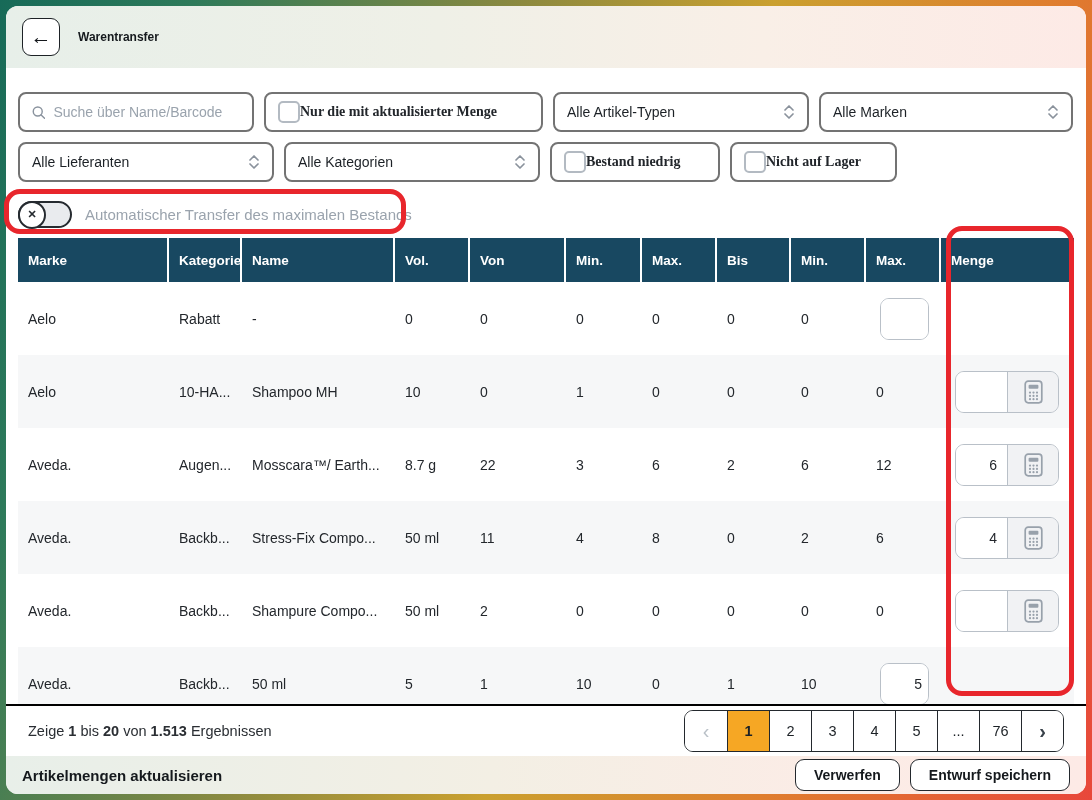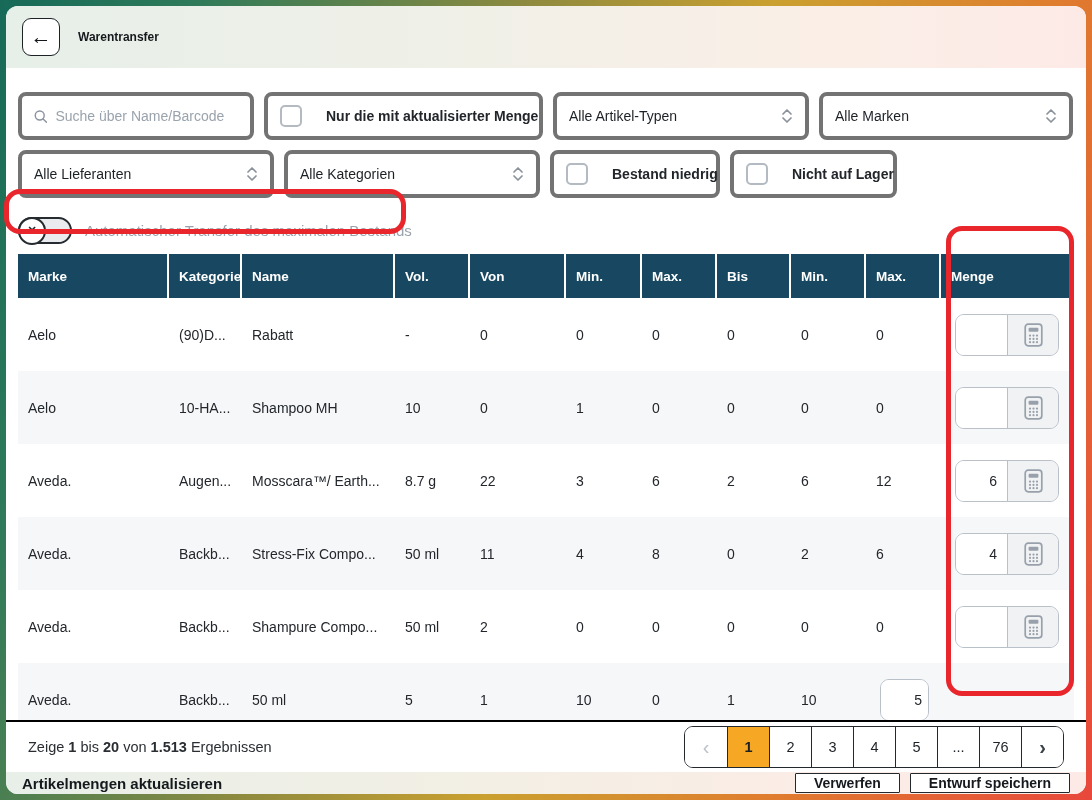--- a/index.html
+++ b/index.html
@@ -13,26 +13,26 @@
   
   .topbar { flex:0 0 62px; display:flex; align-items:center; gap:18px; padding:0 16px;
     background: linear-gradient(90deg,#e7efe9 0%, #eff0e7 40%, #f9efe7 70%, #fdeae6 100%); }
   .back-btn { width:38px; height:38px; border:1.5px solid #1d2226; border-radius:9px; background:#fff;
     display:flex; align-items:center; justify-content:center; font-size:21px; font-weight:bold; color:#14181c; cursor:pointer; }
   .page-title { font-size:12px; font-weight:bold; color:#15191d; }
 
   
   .filters { padding:24px 12px 0; background:#fff; }
   .filter-row { display:flex; gap:10px; margin-bottom:10px; }
-  .ctl { height:48px; border:4px solid #737373; border-radius:8px; background:#fff;
+  .ctl { height:40px; border:2px solid #737373; border-radius:8px; background:#fff;
     display:flex; align-items:center; padding:0 12px; font-size:14px; color:#1c2126; }
   .search { width:236px; gap:8px; }
   .search input { border:none; outline:none; width:100%; font-size:14px; font-family:inherit; color:#1c2126; }
   .search input::placeholder { color:#9aa3ad; }
-  .cb-group { gap:24px; cursor:pointer; }
+  .cb-group { gap:0; cursor:pointer;font-family:Liberation Serif, serif; }
   .cb-box { width:22px; height:22px; border:2px solid #b3bac2; border-radius:5px; background:#fff; flex:0 0 auto; }
   .cb-label { font-weight:bold; color:#22262b; white-space:nowrap; }
   .select { justify-content:space-between; cursor:pointer; }
   .w279{width:279px}.w256{width:256px}.w254{width:254px}.w170{width:170px}.w167{width:167px}
   .updown { color:#8a929c; }
 
   
   .toggle-row { display:flex; align-items:center; gap:13px; padding:9px 12px 10px; height:46px; background:#fff; }
   .toggle { position:relative; width:54px; height:27px; border:2px solid #262b30; border-radius:15px; background:#e9ebee; flex:0 0 auto; cursor:pointer; }
   .knob { position:absolute; left:-2px; top:-2.5px; width:28px; height:28px; border:2px solid #262b30; border-radius:50%;
@@ -65,21 +65,21 @@
   .pg:first-child { border-left:none; }
   .pg.prev { color:#b9c0c7; font-size:20px; }
   .pg.next { color:#39424a; font-size:20px; font-weight:bold; }
   .pg.active { background:var(--c-orange); font-weight:bold; }
 
   
   .footer { flex:1 1 auto; display:flex; align-items:center; justify-content:space-between; padding:0 16px;
     background: linear-gradient(90deg,#e8efe9 0%, #f3efe4 45%, #fbece6 75%, #fdeae6 100%); }
   .footer-title { font-size:15px; font-weight:bold; color:#15191d; }
   .footer-buttons { display:flex; gap:10px; }
-  .fbtn { height:20px; padding:0 18px; border:1.5px solid #23282d; border-radius:1px; background:#fff;
+  .fbtn { height:32px; padding:0 18px; border:1.5px solid #23282d; border-radius:9px; background:#fff;
     font-size:14px; font-weight:bold; color:#15191d; font-family:inherit; cursor:pointer; }
 
   
   .annotation { position:absolute; border:5px solid var(--c-red); border-radius:16px; pointer-events:none; }
   .ann-toggle { left:4px; top:189px; width:402px; height:45px; }
   .ann-menge { left:946px; top:226px; width:128px; height:470px; }
 
   svg { display:block; }
 </style>
 </head>
@@ -166,21 +166,20 @@
           <div class="th">Min.</div>
           <div class="th">Max.</div>
           <div class="th">Bis</div>
           <div class="th">Min.</div>
           <div class="th">Max.</div>
           <div class="th">Menge</div>
         </div>
       <div class="tbody" id="tbody">
           <div class="tr">
             <div class="td">Aelo</div>
-            <div class="td">(90)D...</div>
             <div class="td">Rabatt</div>
             <div class="td">-</div>
             <div class="td">0</div>
             <div class="td">0</div>
             <div class="td">0</div>
             <div class="td">0</div>
             <div class="td">0</div>
             <div class="td">0</div>
             <div class="td td-menge">
               <div class="menge-group">

